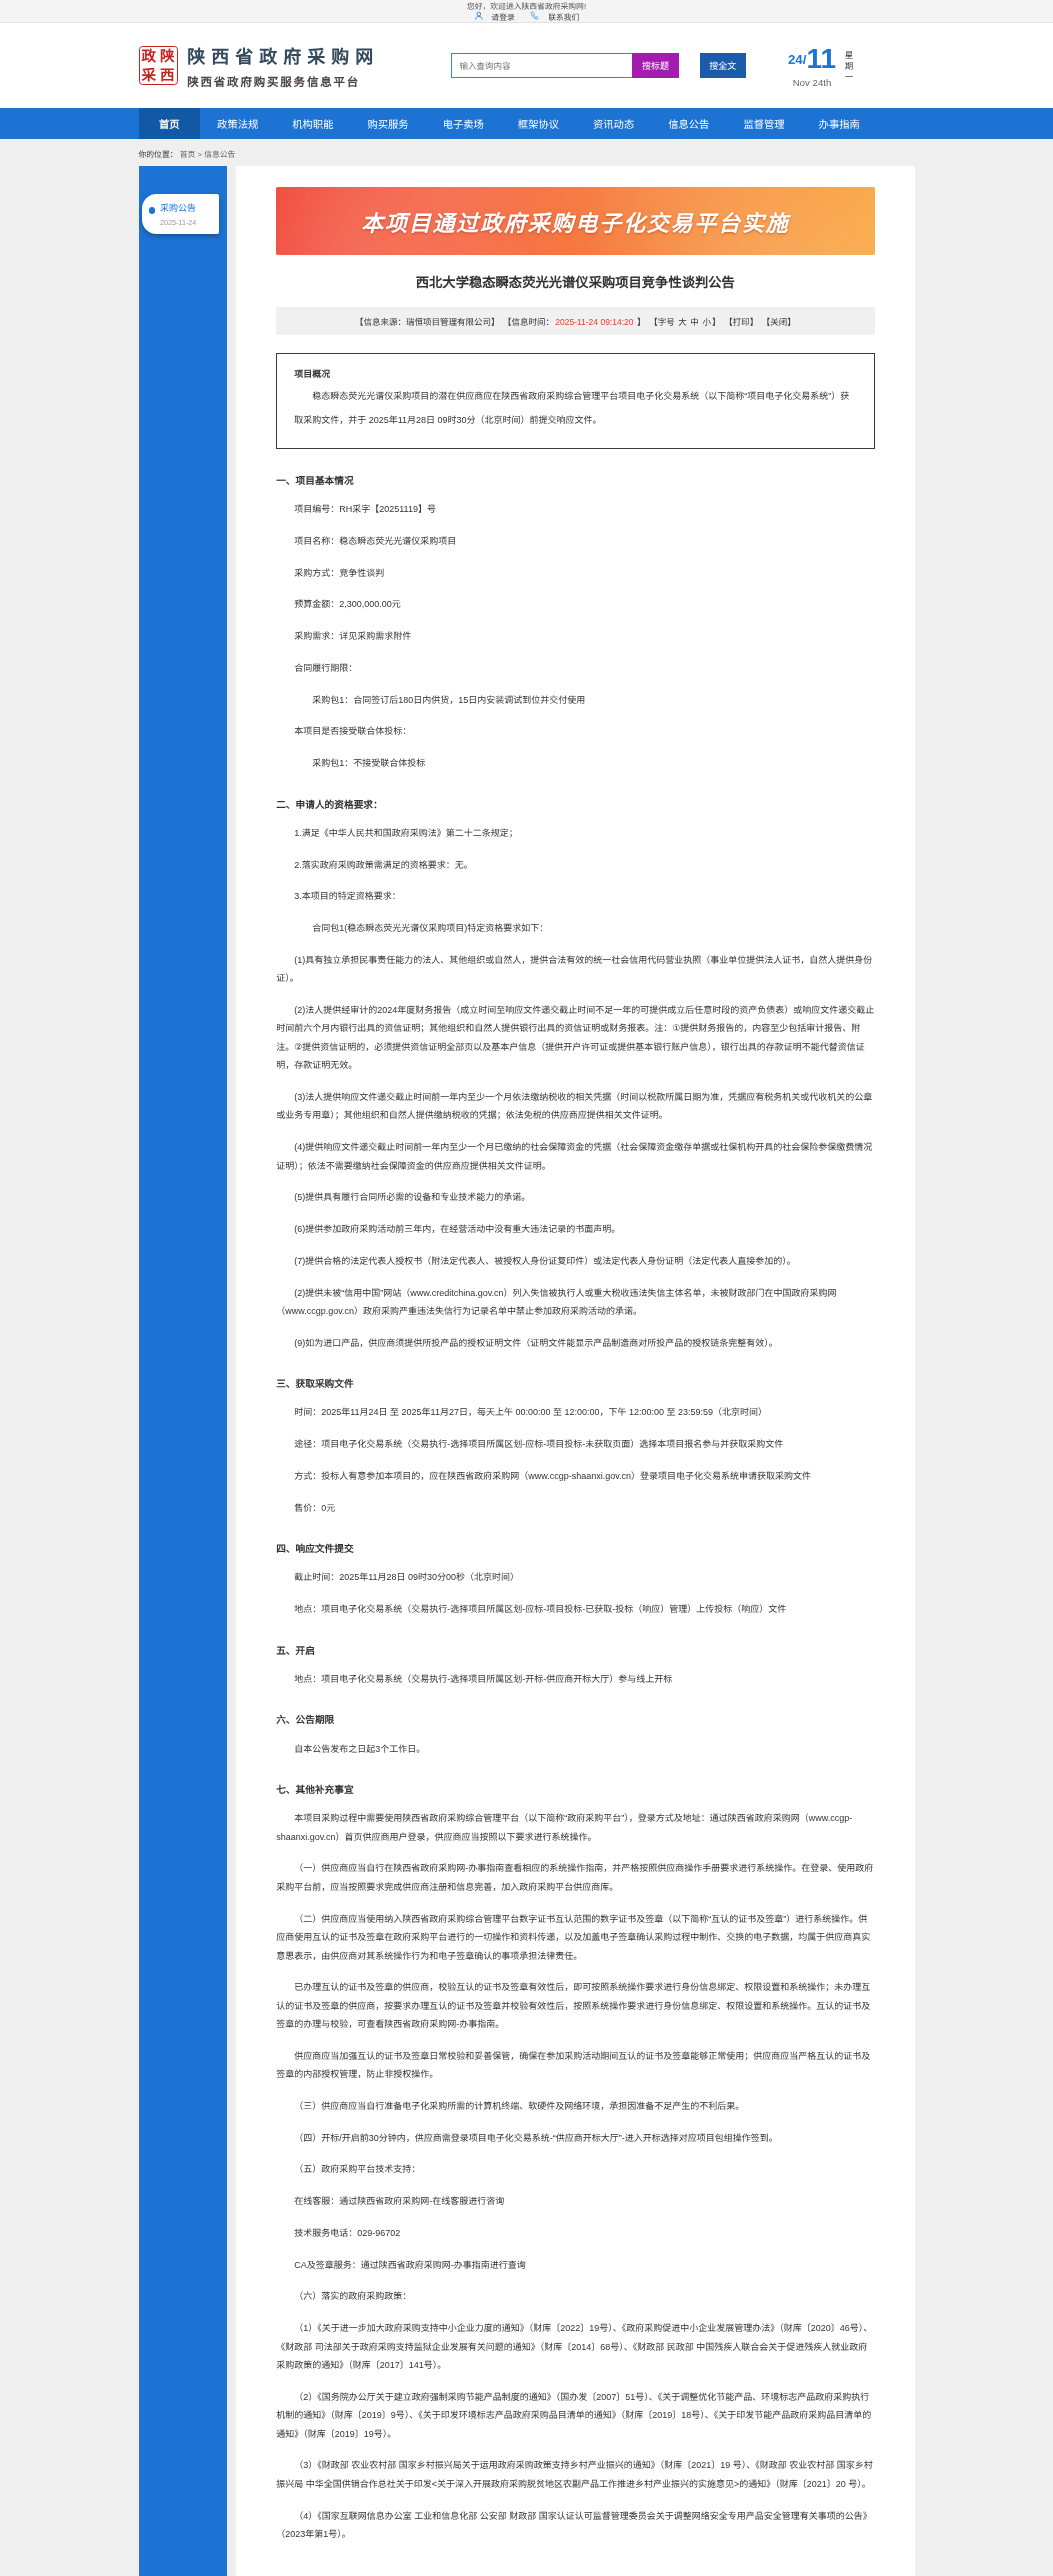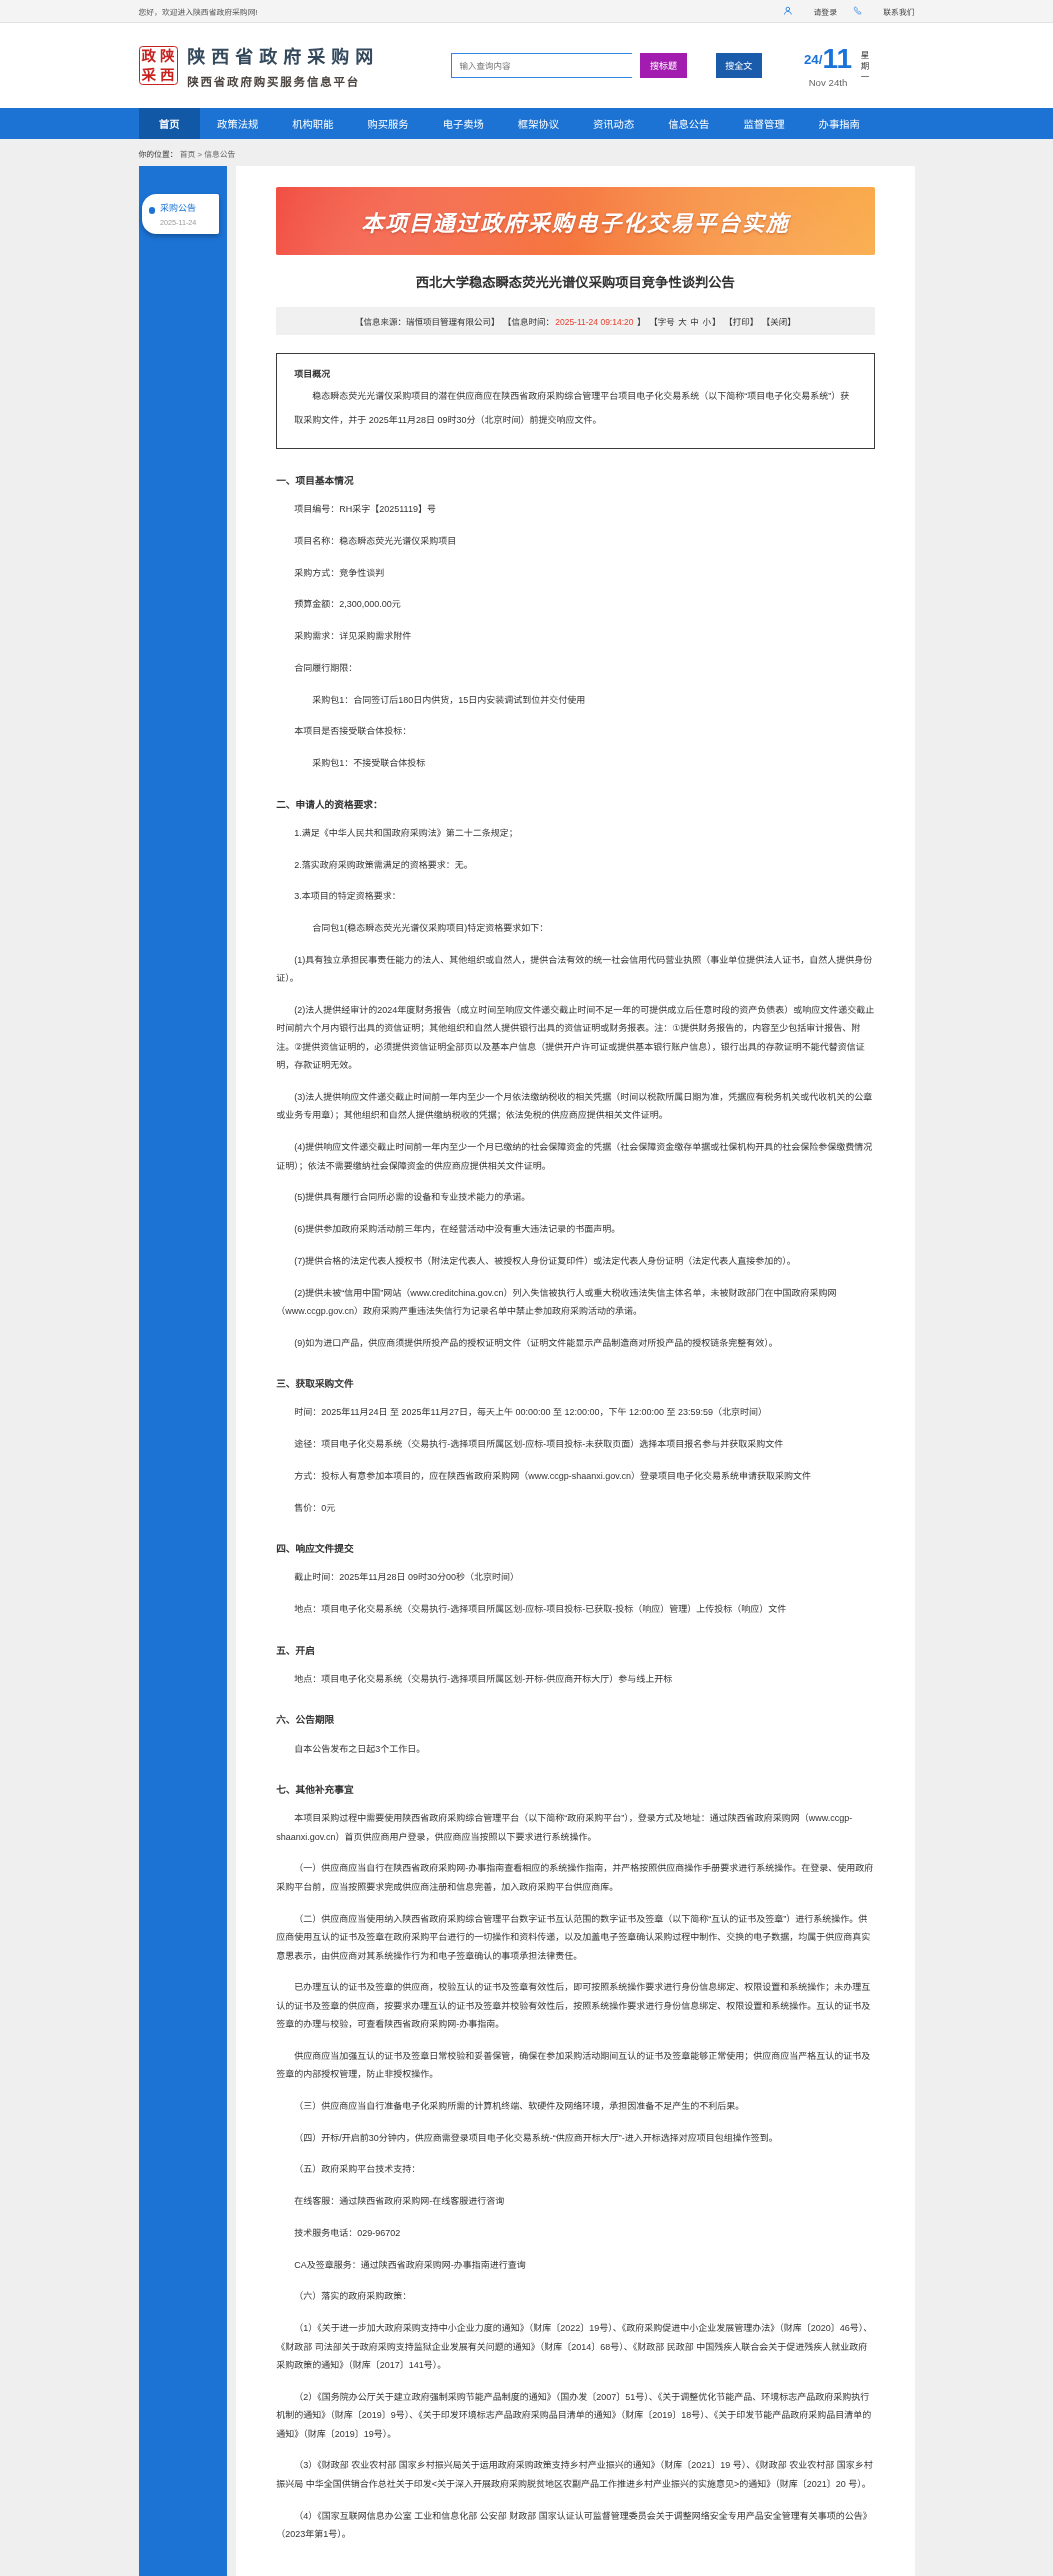--- a/index.html
+++ b/index.html
@@ -7,38 +7,38 @@
   body {
     width:1053px;
     background:#efefef;
     font-family:"Liberation Sans","DejaVu Sans",sans-serif;
     color:#333;
   }
   .container { width:776px; margin:0 auto; }
 
   
   .topbar { background:#f4f4f4; border-bottom:0.6px solid #e3e3e3; height:23px; }
-  .topbar .container { display:flex; justify-content:space-between; align-items:center; height:100%; font-size:7.8px; color:#555; }
+  .topbar .container { display:flex; justify-content:space-between; align-items:center; height:100%; font-size:7.8px; color:#555;flex-direction:column; }
   .topbar-right { display:flex; align-items:center; gap:15.7px; }
-  .topbar-link { display:flex; align-items:center; gap:21px; cursor:pointer; color:#444; }
+  .topbar-link { display:flex; align-items:flex-start; gap:8px; cursor:pointer; color:#444; }
   .topbar-link svg { display:block; }
 
   
   .header { background:#fff; }
   .header .container { display:flex; align-items:center; height:85px; }
   .logo-seal {
     width:39px; height:39px; border:1.8px solid #c8221f; border-radius:3.6px;
     display:grid; grid-template-columns:1fr 1fr; grid-template-rows:1fr 1fr;
     background:#fff; color:#c8221f; font-weight:bold; font-size:14.5px; line-height:1;
     align-items:center; justify-items:center; flex:0 0 auto;
   }
   .site-titles { margin-left:9.7px; }
   .site-title { font-size:18px; font-weight:bold; color:#34495c; letter-spacing:6px; }
   .site-subtitle { font-size:11.5px; font-weight:bold; color:#4c4440; margin-top:4.8px; letter-spacing:1.8px; }
-  .header-search { display:flex; align-items:center; margin-left:72px;gap:8px; }
+  .header-search { display:flex; align-items:center; margin-left:72px; }
   .search-input {
     width:181px; height:25px; border:1.2px solid #2e86e0; border-right:none;
     padding:0 7.2px; font-size:8.5px; color:#333; outline:none; background:#fff;
     font-family:inherit;
   }
   .search-btn { height:25px; padding:0 9.7px; border:none; color:#fff; font-size:9px; cursor:pointer; font-family:inherit; }
   .search-btn.title-btn { background:#a21caf; margin-right:21px; }
   .search-btn.full-btn { background:#1a5cab; }
   .header-date { margin-left:42px; display:flex; align-items:center; gap:6px; }
   .date-left { text-align:center; }

